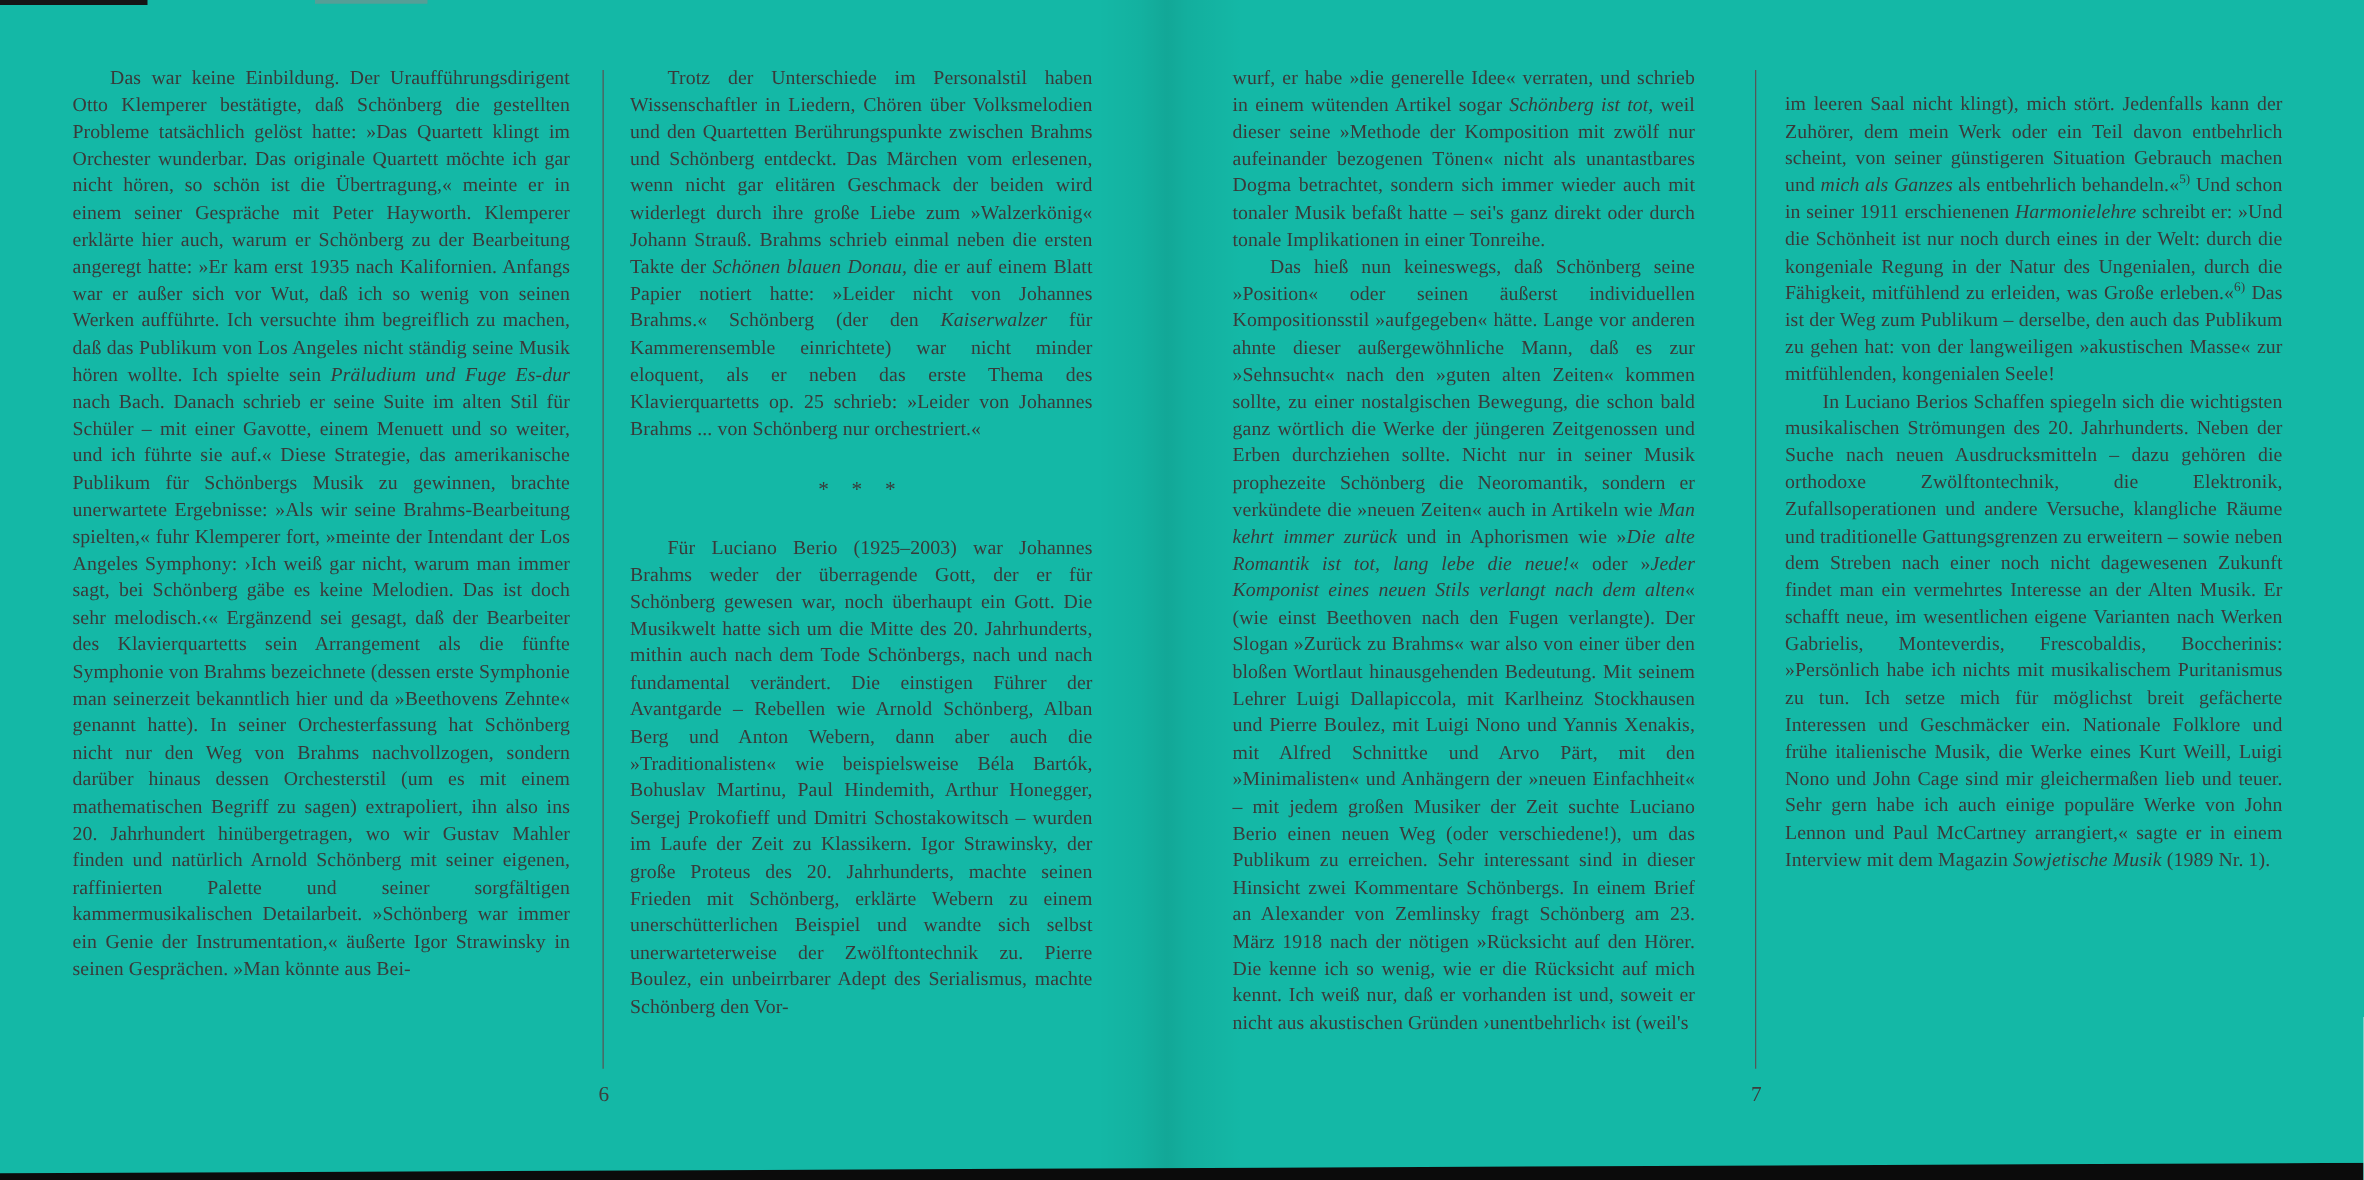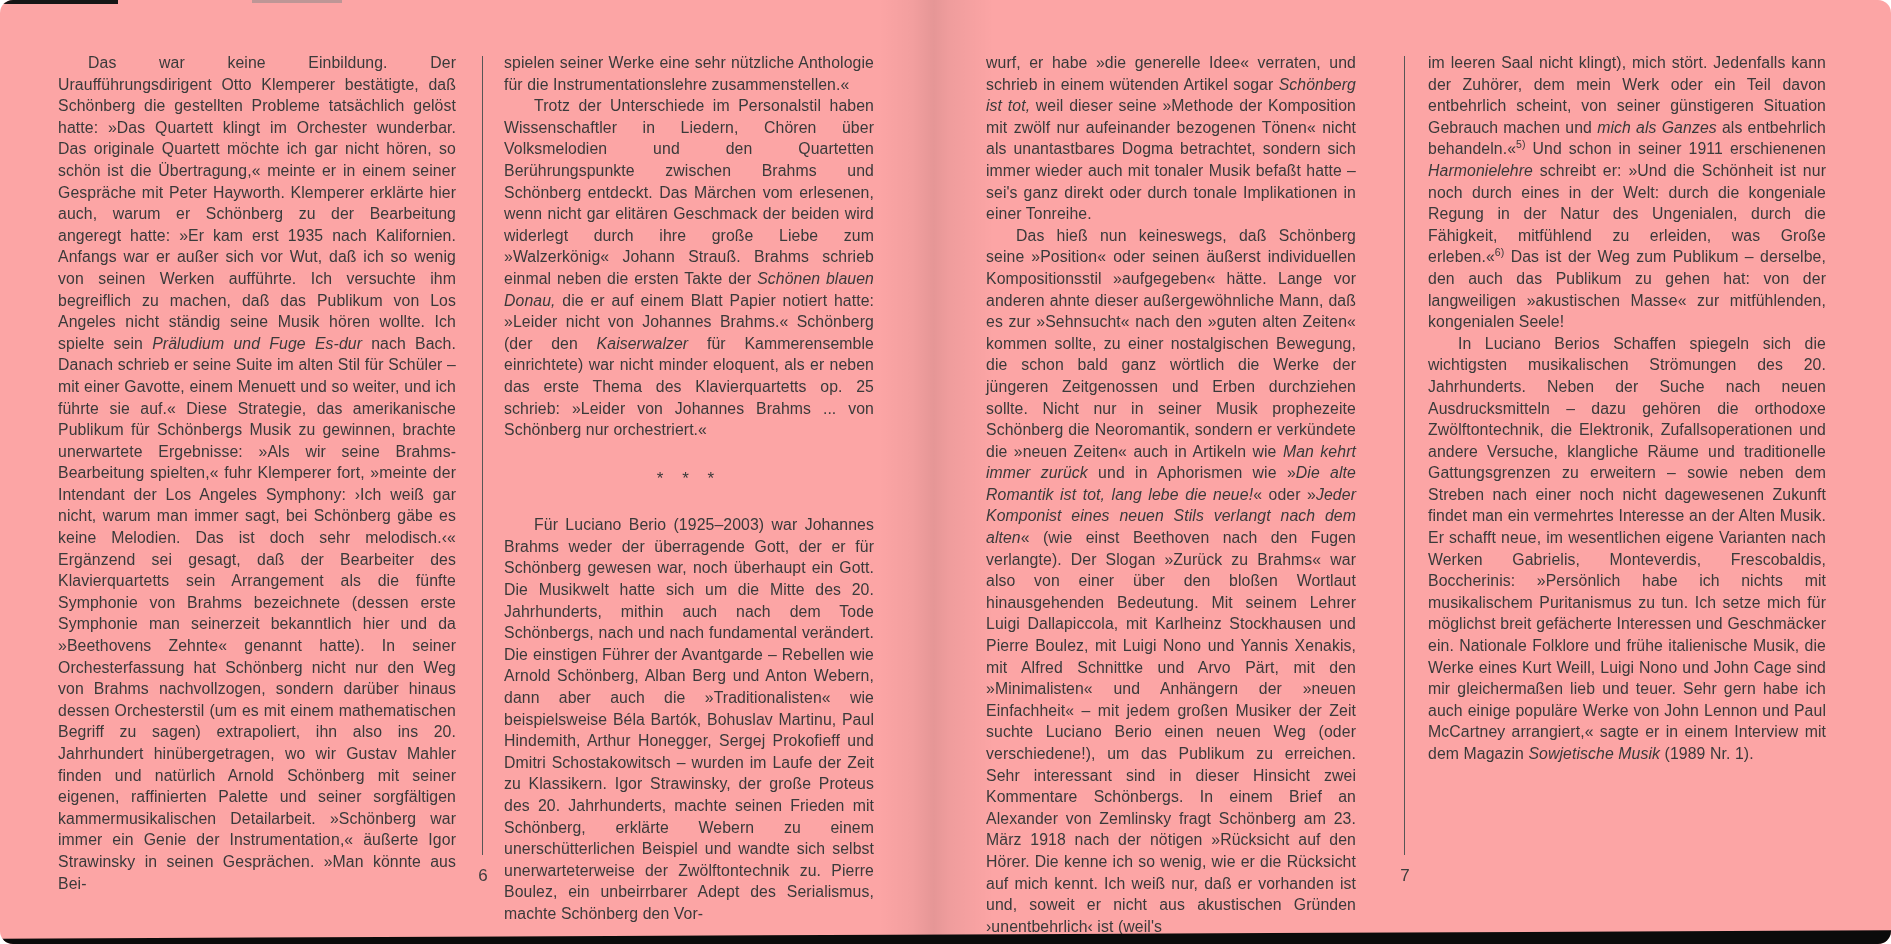--- a/index.html
+++ b/index.html
@@ -1,42 +1,41 @@
 <!DOCTYPE html>
 <html><head>
 <meta charset="utf-8">
 <style>
   html, body { margin: 0; padding: 0; background: #ffffff; }
   #canvas {
     position: relative;
     width: 1891px;
     height: 944px;
-    background: #fca5a5;
+    background: #14b8a6;
     overflow: hidden;
-    font-family: Liberation Sans, sans-serif;
-    border-radius: 13px;
+    font-family: Liberation Serif, serif;
   }
   .page { position: absolute; top: 0; height: 100%; }
   #left-page  { left: 0; width: 930px; }
   #right-page { left: 930px; width: 961px; }
 
   .text-column {
     position: absolute;
     top: 52px;
     text-align: justify;
     font-size: 15.8px;
     line-height: 21.6px;
     letter-spacing: 0.1px;
     color: #3a3a3a;
     font-weight: 400;
   }
   #col-1 { left: 58px;   width: 398px; }
   #col-2 { left: 504px;  width: 370px; }
   #col-3 { left: 986px;  width: 370px; }
-  #col-4 { left: 1428px; width: 398px; }
+  #col-4 { left: 1428px; width: 398px; margin-top: 21px; }
 
   .text-column p { margin: 0; }
   .text-column p.indent { text-indent: 30px; }
   .text-column em { font-style: italic; }
   .text-column sup { font-size: 10.5px; line-height: 0; vertical-align: super; }
 
   .separator {
     text-align: center;
     margin: 27px 0 25px 0;
     letter-spacing: 7px;
@@ -104,21 +103,20 @@
   <div id="left-page" class="page"></div>
   <div id="right-page" class="page"></div>
 
   <div id="col-1" class="text-column">
       <p class="indent"><span>Das war keine Einbildung. Der Uraufführungsdirigent Otto Klemperer bestätigte, daß Schönberg die gestellten Probleme tatsächlich gelöst hatte: »Das Quartett klingt im Orchester wunderbar. Das originale Quartett möchte ich gar nicht hören, so schön ist die Übertragung,« meinte er in einem seiner Gespräche mit Peter Hayworth. Klemperer erklärte hier auch, warum er Schönberg zu der Bearbeitung angeregt hatte: »Er kam erst 1935 nach Kalifornien. Anfangs war er außer sich vor Wut, daß ich so wenig von seinen Werken aufführte. Ich versuchte ihm begreiflich zu machen, daß das Publikum von Los Angeles nicht ständig seine Musik hören wollte. Ich spielte sein </span><em>Präludium und Fuge Es-dur</em><span> nach Bach. Danach schrieb er seine Suite im alten Stil für Schüler – mit einer Gavotte, einem Menuett und so weiter, und ich führte sie auf.« Diese Strategie, das amerikanische Publikum für Schönbergs Musik zu gewinnen, brachte unerwartete Ergebnisse: »Als wir seine Brahms-Bearbeitung spielten,« fuhr Klemperer fort, »meinte der Intendant der Los Angeles Symphony: ›Ich weiß gar nicht, warum man immer sagt, bei Schönberg gäbe es keine Melodien. Das ist doch sehr melodisch.‹« Ergänzend sei gesagt, daß der Bearbeiter des Klavierquartetts sein Arrangement als die fünfte Symphonie von Brahms bezeichnete (dessen erste Symphonie man seinerzeit bekanntlich hier und da »Beethovens Zehnte« genannt hatte). In seiner Orchesterfassung hat Schönberg nicht nur den Weg von Brahms nachvollzogen, sondern darüber hinaus dessen Orchesterstil (um es mit einem mathematischen Begriff zu sagen) extrapoliert, ihn also ins 20. Jahrhundert hinübergetragen, wo wir Gustav Mahler finden und natürlich Arnold Schönberg mit seiner eigenen, raffinierten Palette und seiner sorgfältigen kammermusikalischen Detailarbeit. »Schönberg war immer ein Genie der Instrumentation,« äußerte Igor Strawinsky in seinen Gesprächen. »Man könnte aus Bei-</span></p>
     </div>
 
   <div id="divider-left" class="column-divider"></div>
 
   <div id="col-2" class="text-column">
-      <p><span>spielen seiner Werke eine sehr nützliche Anthologie für die Instrumentationslehre zusammenstellen.«</span></p>
       <p class="indent"><span>Trotz der Unterschiede im Personalstil haben Wissenschaftler in Liedern, Chören über Volksmelodien und den Quartetten Berührungspunkte zwischen Brahms und Schönberg entdeckt. Das Märchen vom erlesenen, wenn nicht gar elitären Geschmack der beiden wird widerlegt durch ihre große Liebe zum »Walzerkönig« Johann Strauß. Brahms schrieb einmal neben die ersten Takte der </span><em>Schönen blauen Donau,</em><span> die er auf einem Blatt Papier notiert hatte: »Leider nicht von Johannes Brahms.« Schönberg (der den </span><em>Kaiserwalzer</em><span> für Kammerensemble einrichtete) war nicht minder eloquent, als er neben das erste Thema des Klavierquartetts op. 25 schrieb: »Leider von Johannes Brahms ... von Schönberg nur orchestriert.«</span></p>
       <div class="separator">* * *</div>
       <p class="indent"><span>Für Luciano Berio (1925–2003) war Johannes Brahms weder der überragende Gott, der er für Schönberg gewesen war, noch überhaupt ein Gott. Die Musikwelt hatte sich um die Mitte des 20. Jahrhunderts, mithin auch nach dem Tode Schönbergs, nach und nach fundamental verändert. Die einstigen Führer der Avantgarde – Rebellen wie Arnold Schönberg, Alban Berg und Anton Webern, dann aber auch die »Traditionalisten« wie beispielsweise Béla Bartók, Bohuslav Martinu, Paul Hindemith, Arthur Honegger, Sergej Prokofieff und Dmitri Schostakowitsch – wurden im Laufe der Zeit zu Klassikern. Igor Strawinsky, der große Proteus des 20. Jahrhunderts, machte seinen Frieden mit Schönberg, erklärte Webern zu einem unerschütterlichen Beispiel und wandte sich selbst unerwarteterweise der Zwölftontechnik zu. Pierre Boulez, ein unbeirrbarer Adept des Serialismus, machte Schönberg den Vor-</span></p>
     </div>
 
   <div id="col-3" class="text-column">
       <p><span>wurf, er habe »die generelle Idee« verraten, und schrieb in einem wütenden Artikel sogar </span><em>Schönberg ist tot,</em><span> weil dieser seine »Methode der Komposition mit zwölf nur aufeinander bezogenen Tönen« nicht als unantastbares Dogma betrachtet, sondern sich immer wieder auch mit tonaler Musik befaßt hatte – sei's ganz direkt oder durch tonale Implikationen in einer Tonreihe.</span></p>
       <p class="indent"><span>Das hieß nun keineswegs, daß Schönberg seine »Position« oder seinen äußerst individuellen Kompositionsstil »aufgegeben« hätte. Lange vor anderen ahnte dieser außergewöhnliche Mann, daß es zur »Sehnsucht« nach den »guten alten Zeiten« kommen sollte, zu einer nostalgischen Bewegung, die schon bald ganz wörtlich die Werke der jüngeren Zeitgenossen und Erben durchziehen sollte. Nicht nur in seiner Musik prophezeite Schönberg die Neoromantik, sondern er verkündete die »neuen Zeiten« auch in Artikeln wie </span><em>Man kehrt immer zurück</em><span> und in Aphorismen wie »</span><em>Die alte Romantik ist tot, lang lebe die neue!</em><span>« oder »</span><em>Jeder Komponist eines neuen Stils verlangt nach dem alten</em><span>« (wie einst Beethoven nach den Fugen verlangte). Der Slogan »Zurück zu Brahms« war also von einer über den bloßen Wortlaut hinausgehenden Bedeutung. Mit seinem Lehrer Luigi Dallapiccola, mit Karlheinz Stockhausen und Pierre Boulez, mit Luigi Nono und Yannis Xenakis, mit Alfred Schnittke und Arvo Pärt, mit den »Minimalisten« und Anhängern der »neuen Einfachheit« – mit jedem großen Musiker der Zeit suchte Luciano Berio einen neuen Weg (oder verschiedene!), um das Publikum zu erreichen. Sehr interessant sind in dieser Hinsicht zwei Kommentare Schönbergs. In einem Brief an Alexander von Zemlinsky fragt Schönberg am 23. März 1918 nach der nötigen »Rücksicht auf den Hörer. Die kenne ich so wenig, wie er die Rücksicht auf mich kennt. Ich weiß nur, daß er vorhanden ist und, soweit er nicht aus akustischen Gründen ›unentbehrlich‹ ist (weil's</span></p>
     </div>
 

